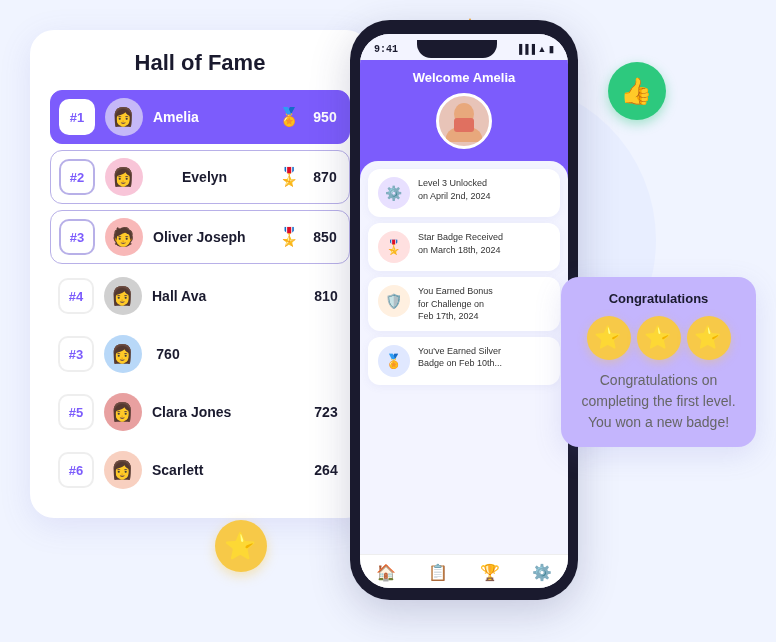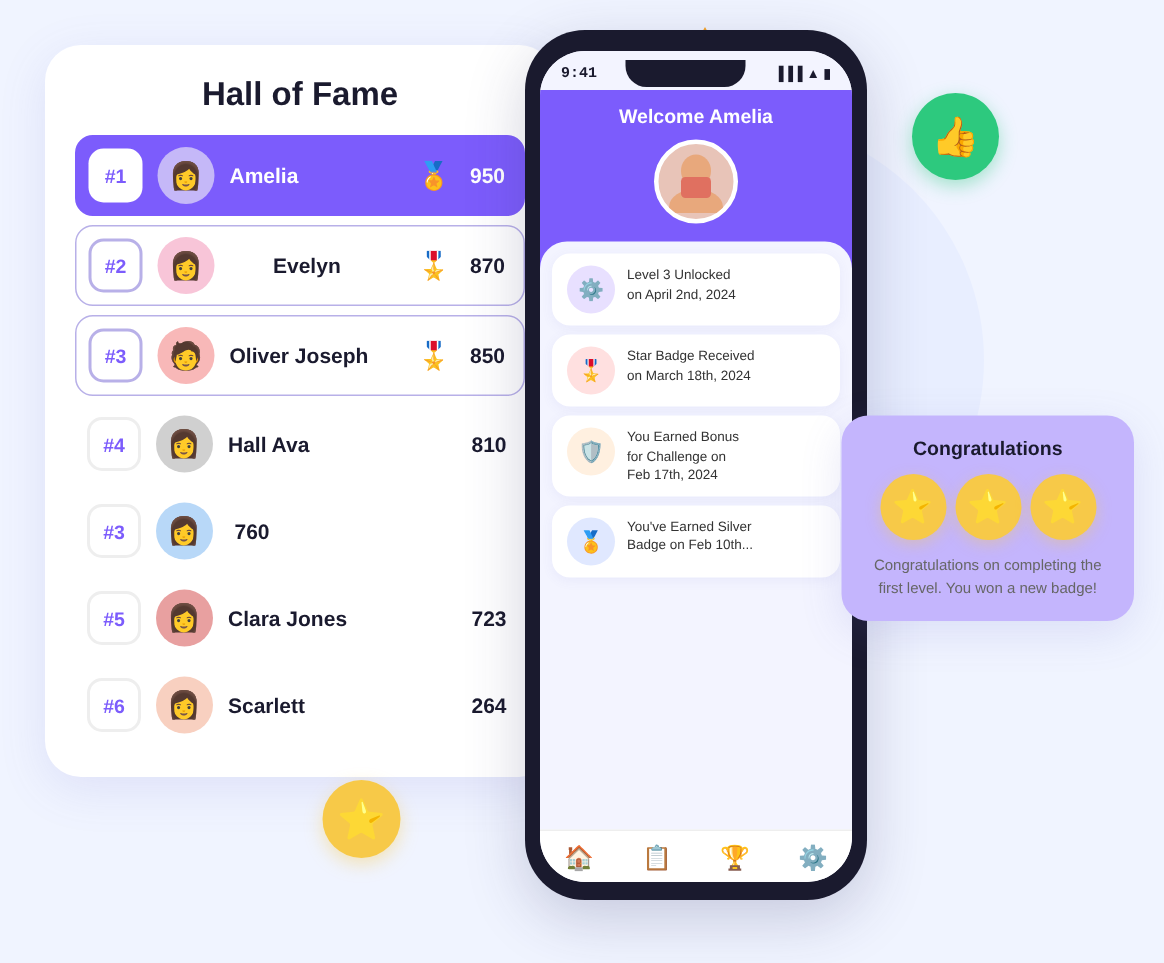--- a/index.html
+++ b/index.html
@@ -368,21 +368,21 @@
       background: #f7c948;
       border-radius: 50%;
       display: flex;
       align-items: center;
       justify-content: center;
       font-size: 22px;
       box-shadow: 0 3px 10px rgba(247,201,72,0.35);
     }
 
     .congrats-text {
-      font-size: 10px;
+      font-size: 14px;
       color: #666;
       text-align: center;
       line-height: 1.5;
     }
 
     
     .av-purple { background: #c5b8f8; }
     .av-pink   { background: #f8c5d8; }
     .av-red    { background: #f8b8b8; }
     .av-gray   { background: #d0d0d0; }

